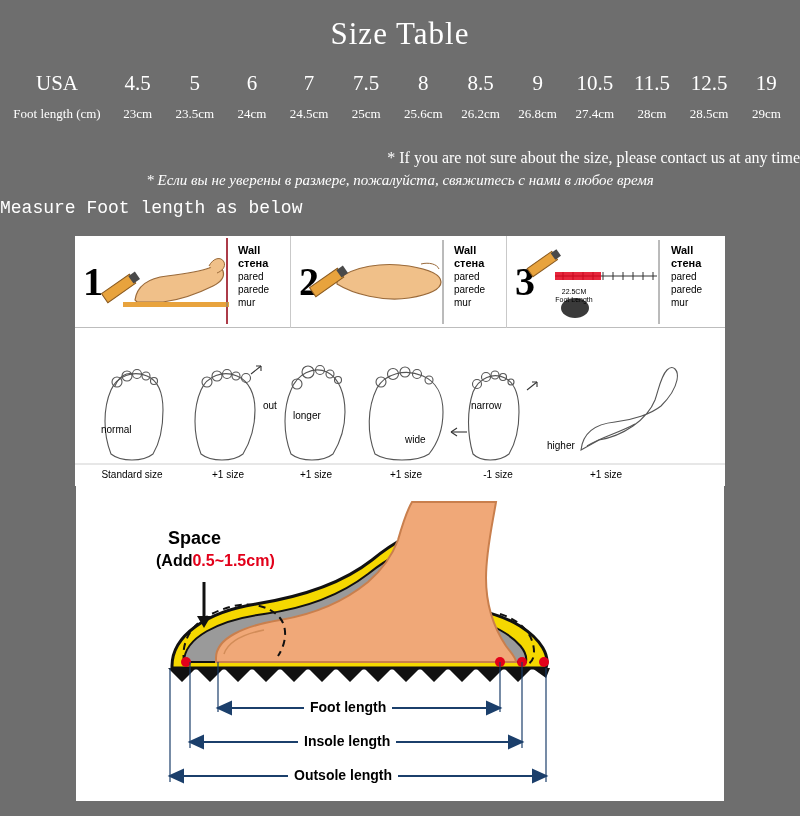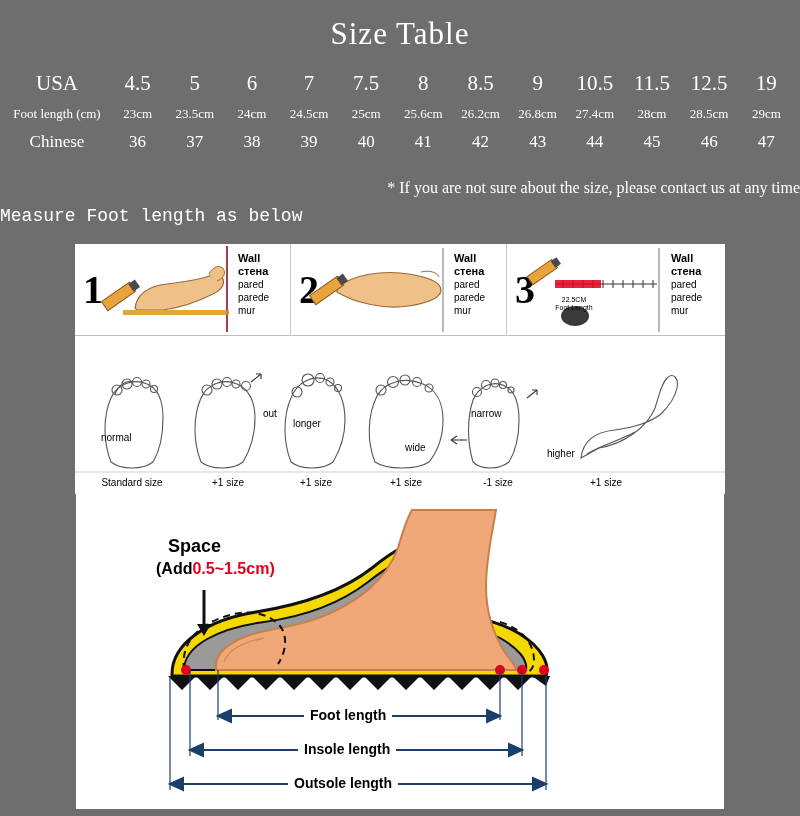--- a/index.html
+++ b/index.html
@@ -228,39 +228,25 @@
       <td>24.5cm</td>
       <td>25cm</td>
       <td>25.6cm</td>
       <td>26.2cm</td>
       <td>26.8cm</td>
       <td>27.4cm</td>
       <td>28cm</td>
       <td>28.5cm</td>
       <td>29cm</td>
     </tr>
-    <tr class="row-chinese">
-      <td class="label-cell">Chinese</td>
-      <td>36</td>
-      <td>37</td>
-      <td>38</td>
-      <td>39</td>
-      <td>40</td>
-      <td>41</td>
-      <td>42</td>
-      <td>43</td>
-      <td>44</td>
-      <td>45</td>
-      <td>46</td>
-      <td>47</td>
-    </tr>
   </tbody>
     </table>
 
   <div class="note" style="padding-top:12px;text-align:right;">* If you are not sure about the size, please contact us at any time</div>
+  <div class="note note-ru">* Если вы не уверены в размере, пожалуйста, свяжитесь с нами в любое время</div>
 
   <div class="measure-heading">Measure Foot length as below</div>
 
   <div class="panel-steps">
 
     <div class="step" style="left:0;">
       <div class="step-num">1</div>
       <svg width="216" height="92" style="position:absolute;left:0;top:0;">
         <line x1="152" y1="2" x2="152" y2="88" stroke="#e2001a" stroke-width="2"></line>
         <path d="M60 64 C62 50 74 42 92 40 C108 38 124 36 134 32 C140 29 146 30 148 35 C150 41 146 46 138 50 C124 57 104 64 88 66 L62 66 Z" fill="#f0c089" stroke="#9a6a3a" stroke-width="1.2"></path>

